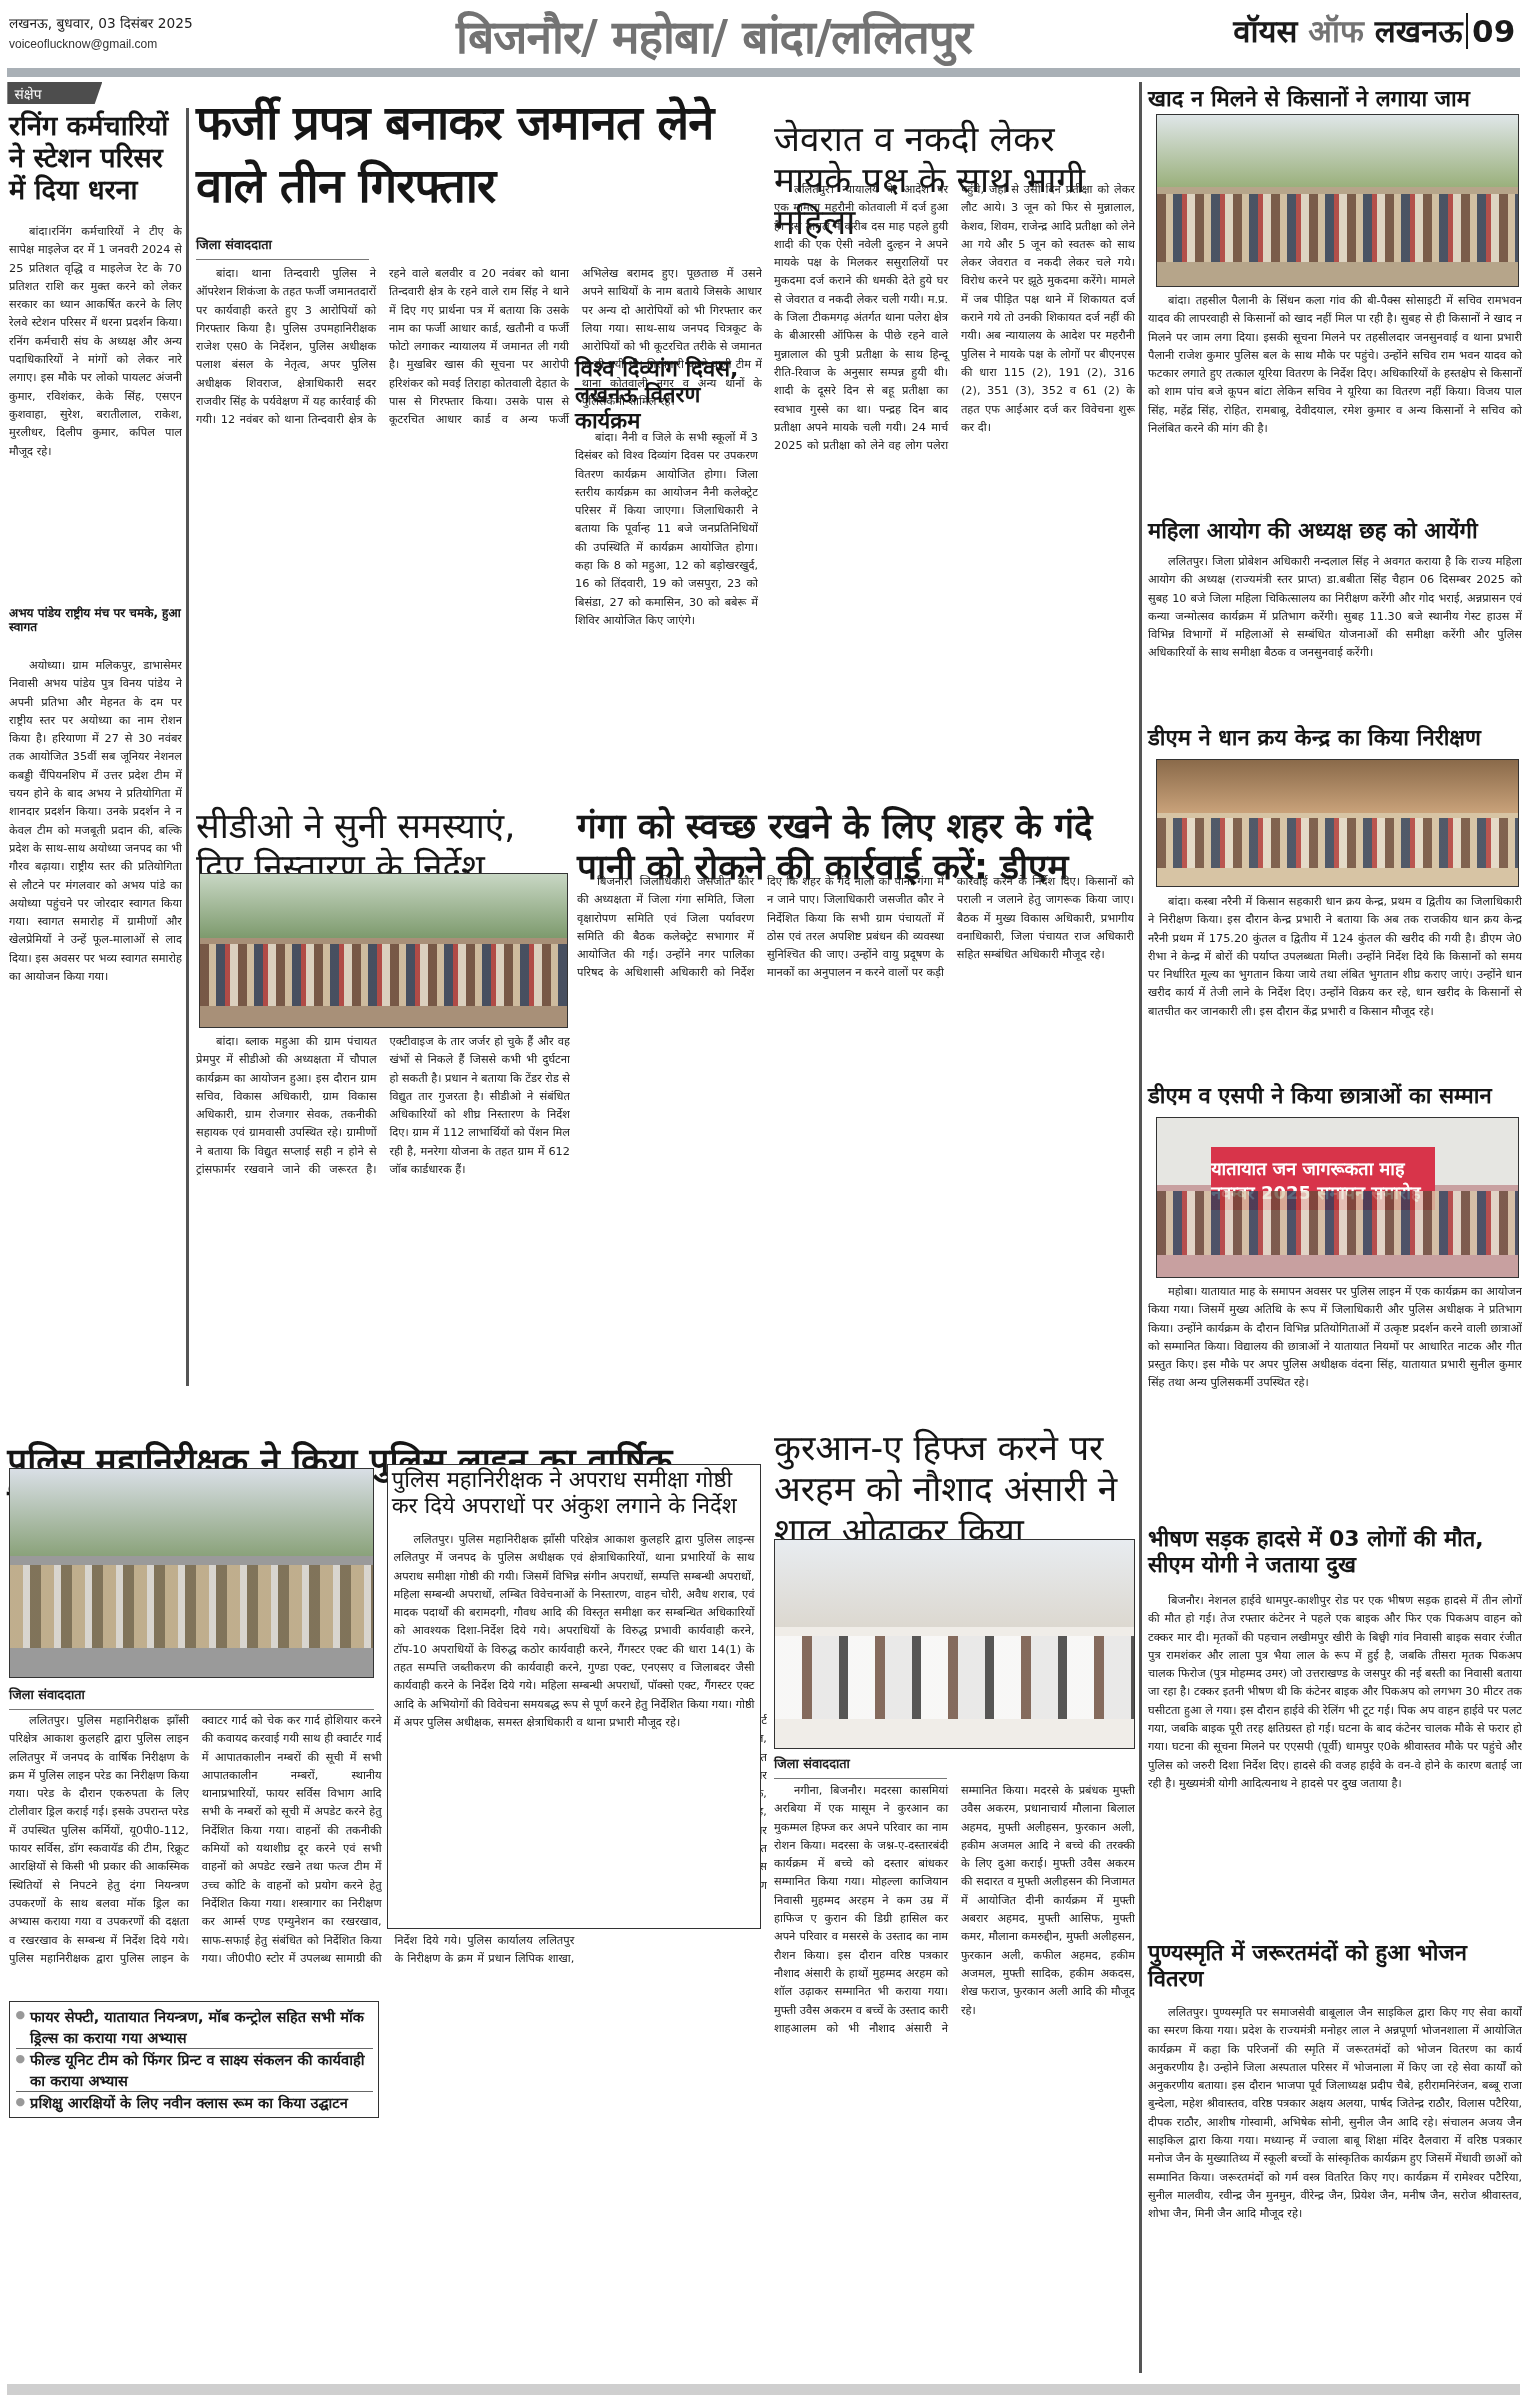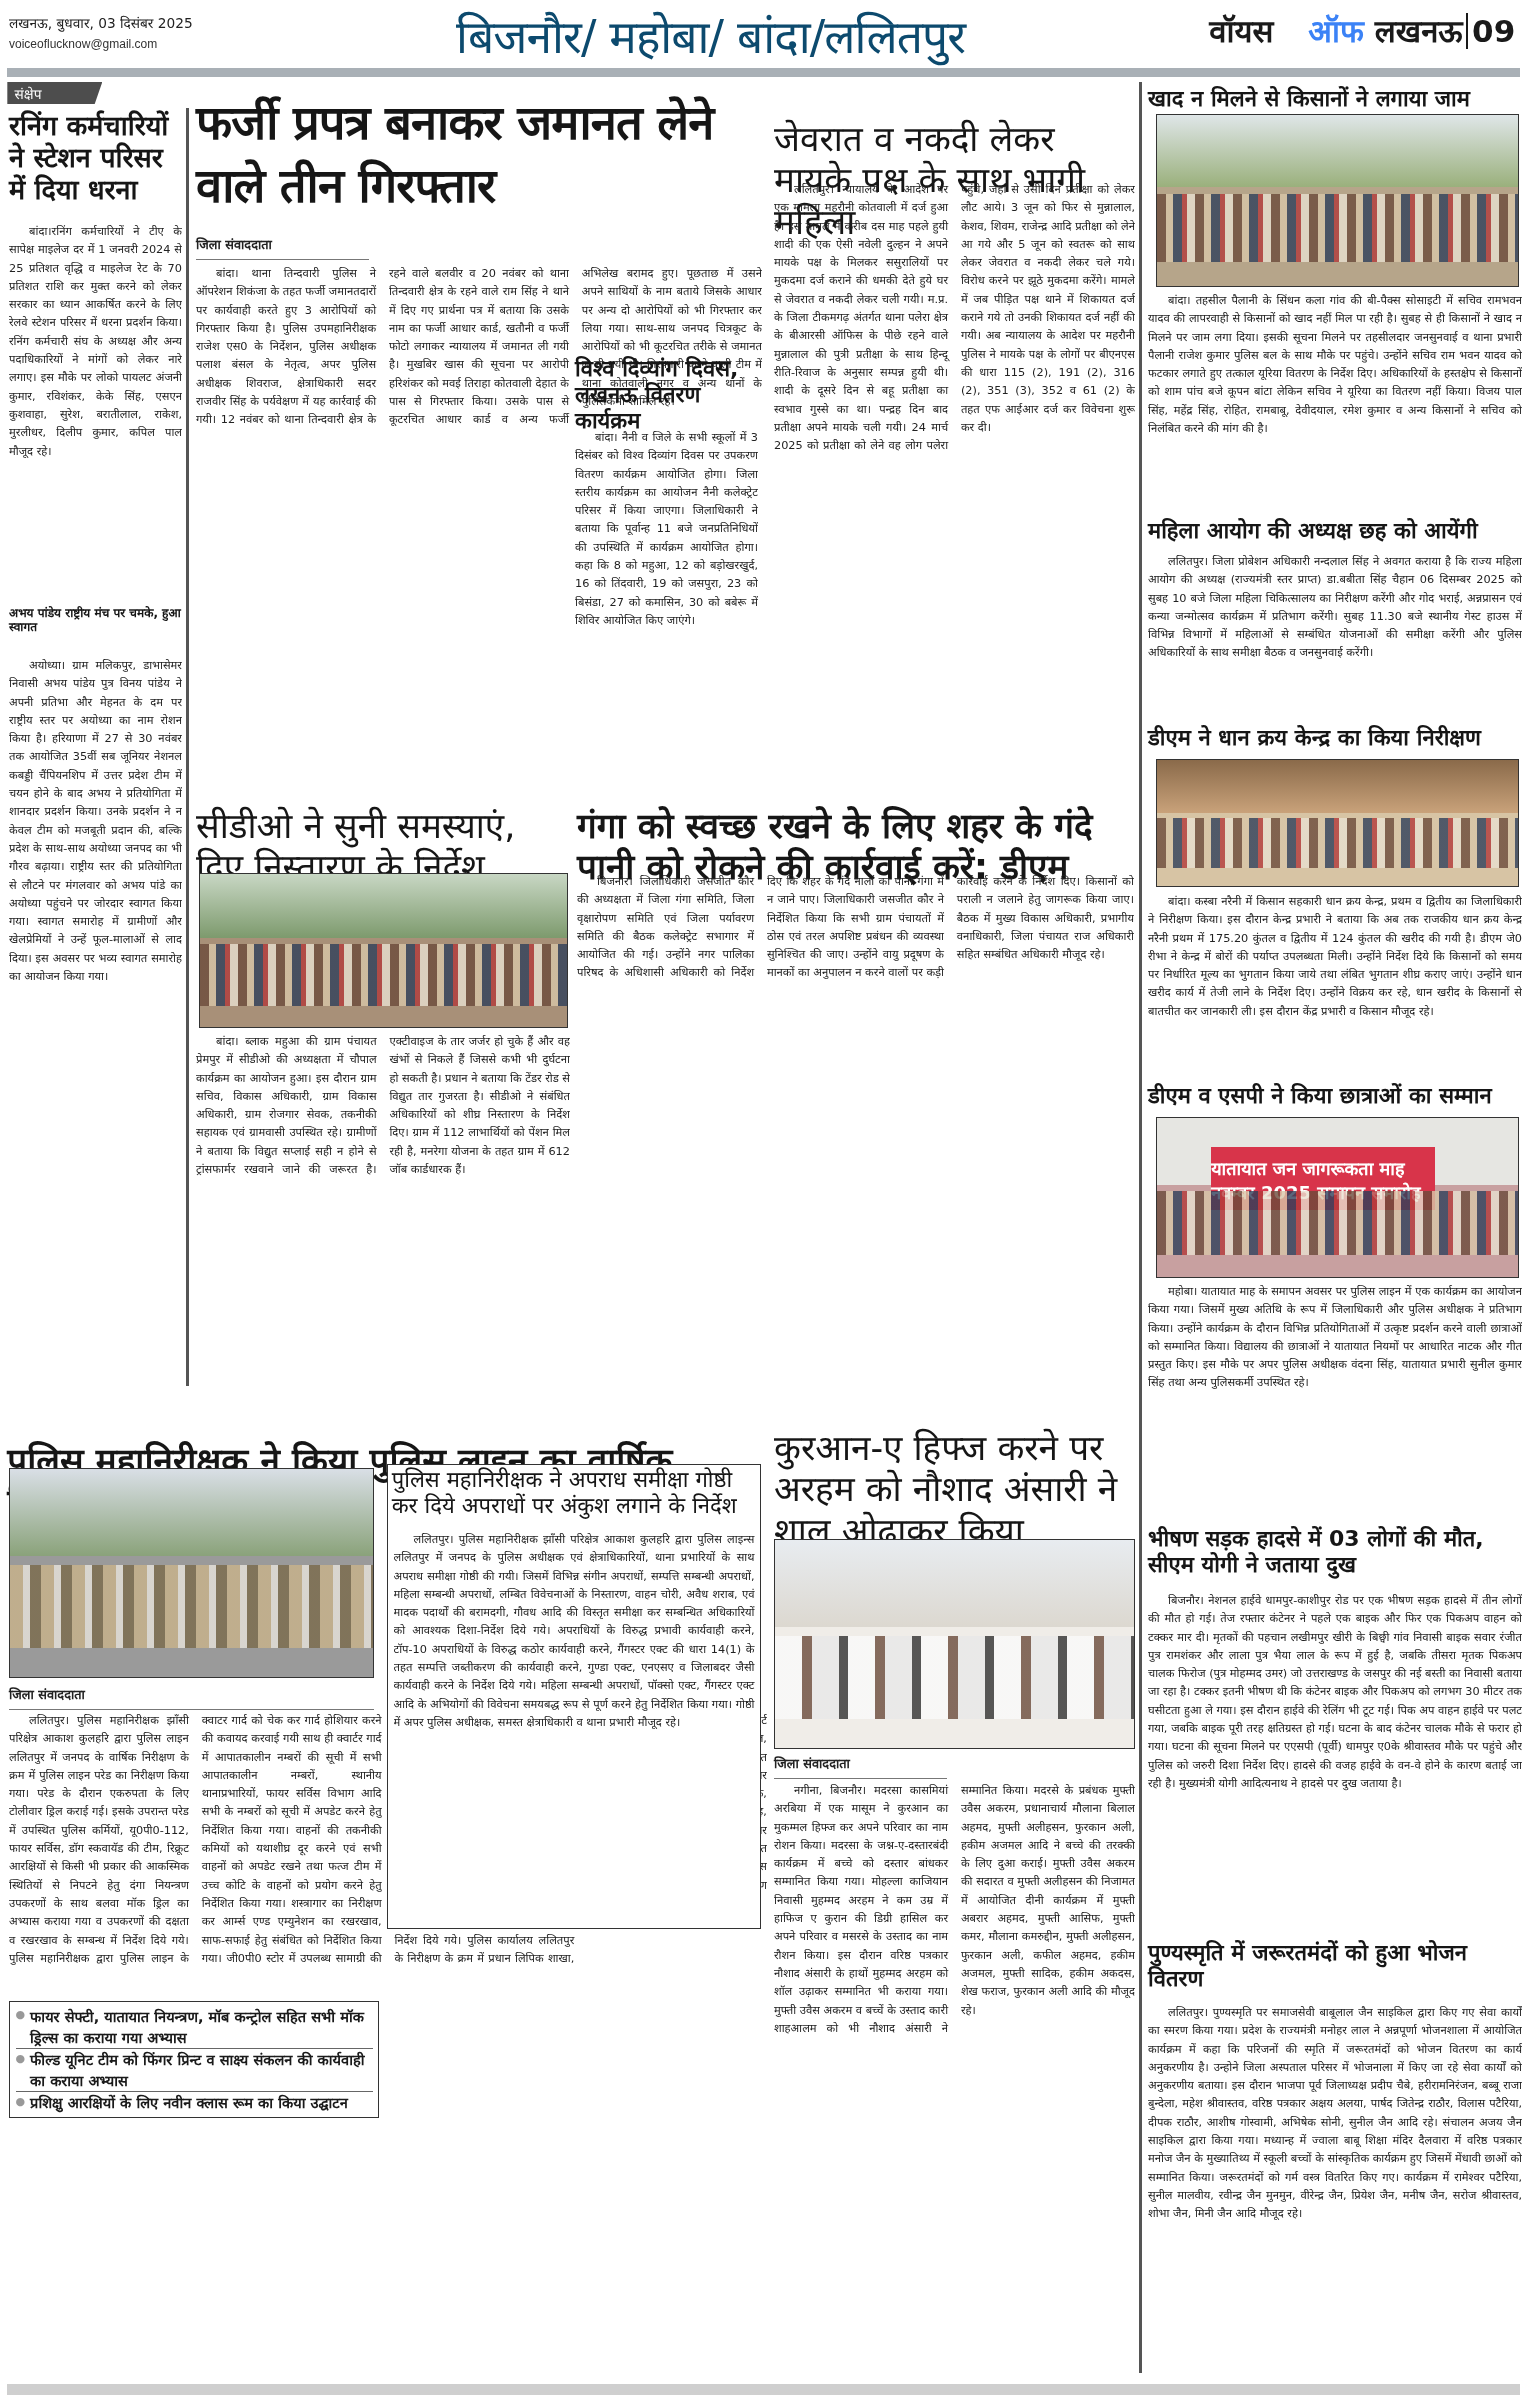--- a/index.html
+++ b/index.html
@@ -2,23 +2,23 @@
 <html style="font-size:14.6px"><head>
 <meta charset="utf-8">
 <style>
   * { box-sizing: border-box; margin: 0; padding: 0; }
   html, body { width: 1528px; height: 2401px; background: #ffffff; overflow: hidden; }
   body { position: relative; font-family: "DejaVu Sans", sans-serif; color: #1a1a1a; }
 
   .abs { position: absolute; }
   .header-date { left: 9px; top: 12.8px; font-size: 13.7px; color: #222; }
   .header-email { left: 9px; top: 37px; font-size: 12px; color: #333; font-family: "Liberation Sans", sans-serif; }
-  .header-title { left: 456px; top: 3.7px; font-size: 46px; font-weight: normal; color: #0c4a6e; letter-spacing: -0.9px; }
+  .header-title { left: 456px; top: 3.7px; font-size: 46px; font-weight: bold; color: #737373; letter-spacing: -0.9px; }
   .masthead { right: 12.8px; top: 9px; font-size: 31px; font-weight: bold; color: #1a1a1a; }
-  .masthead .of { color: #3b82f6; margin-left: 24px; }
+  .masthead .of { color: #737373; }
   .masthead .pg { border-left: 2.7px solid #1a1a1a; padding-left: 3.7px; margin-left: 3.7px; }
   .top-rule { left: 7.3px; top: 68px; width: 1513px; height: 9px; background: #a9b0b6; }
   .bottom-rule { left: 7.3px; top: 2384px; width: 1513px; height: 11px; background: #cfcfcf; }
 
   .vrule { position: absolute; width: 2.7px; background: #555; }
 
   .tag { left: 7.3px; top: 82px; width: 95px; height: 22px; background: #4d4d4d; color: #fff; font-size: 13.7px; padding: 1.8px 7.3px; clip-path: polygon(0 0, 100% 0, 92% 100%, 0 100%); }
 
   .hl { position: absolute; font-weight: bold; color: #161616; line-height: 1.18; }
   .hl.xl { font-size: 47px; line-height: 1.35; letter-spacing: -0.9px; }

